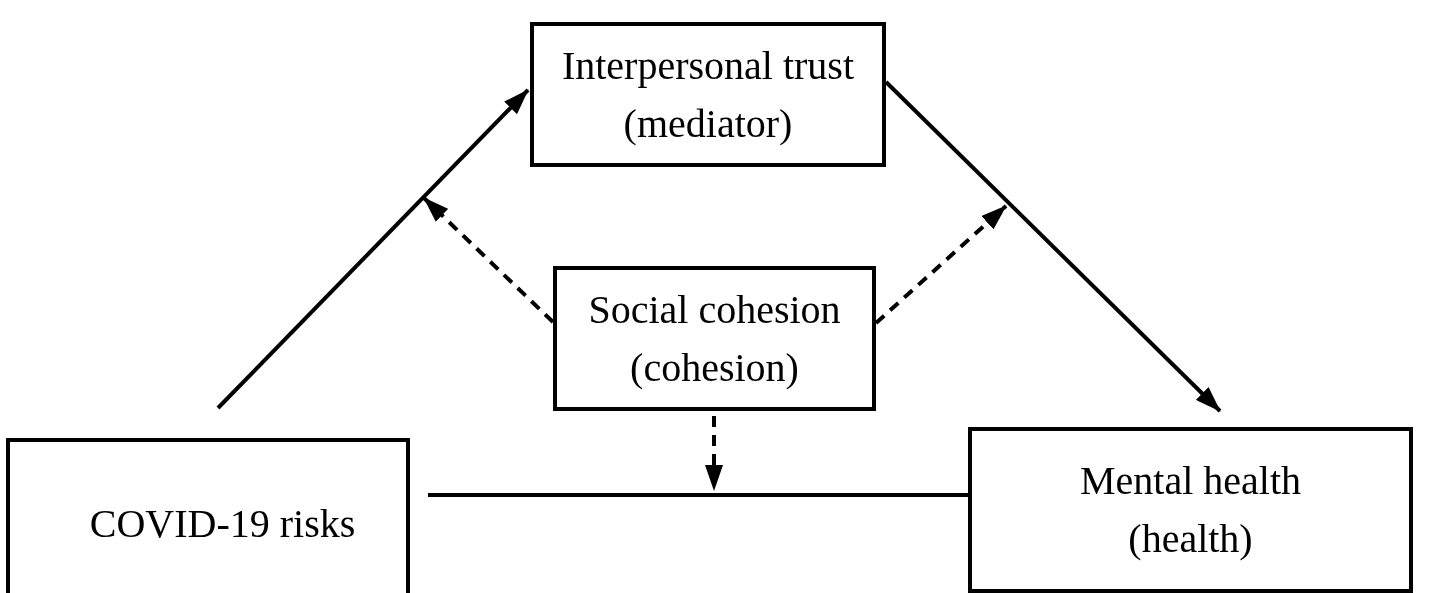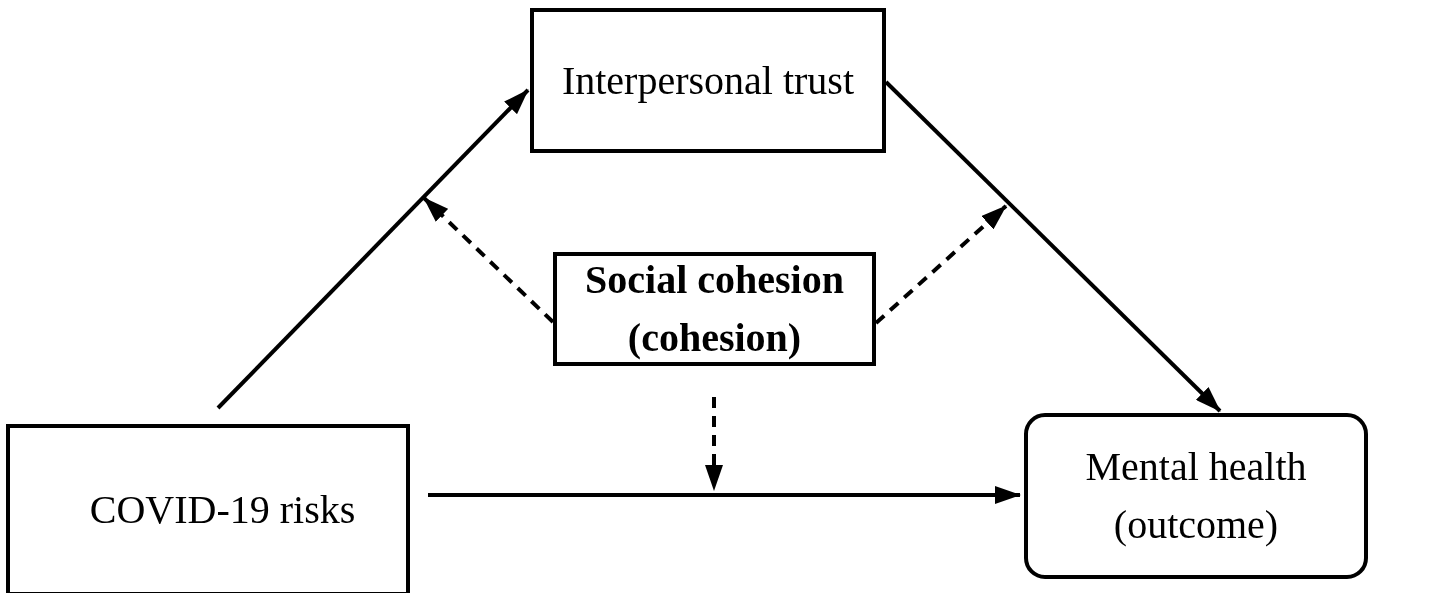--- a/index.html
+++ b/index.html
@@ -29,25 +29,26 @@
     position: absolute;
     background: var(--bg, #ffffff);
     border: 4px solid var(--line, #000000);
     display: flex;
     flex-direction: column;
     align-items: center;
     justify-content: center;
     text-align: center;
     font-size: 40px;
     line-height: 58px;
+    margin-top: 14px;
   }
   .node-mediator   { left: 530px;  top: 8px;   width: 356px; height: 145px; }
-  .node-moderator  { left: 553px;  top: 252px; width: 323px; height: 114px; font-weight: bold; }
+  .node-moderator  { left: 553px;  top: 252px; width: 323px; height: 145px; }
   .node-independent{ left: 6px;    top: 424px; width: 404px; height: 172px; padding-left: 29px; }
-  .node-outcome    { left: 1024px; top: 413px; width: 344px; height: 166px; border-radius: 21px; }
+  .node-outcome    { left: 968px; top: 413px; width: 445px; height: 166px; }
 </style>
 </head>
 <body>
 
 <div class="canvas">
 
   <svg class="edges-layer" viewBox="0 0 1429 593" width="1429" height="593" xmlns="http://www.w3.org/2000/svg">
     <defs>
       <marker id="arrow" markerUnits="userSpaceOnUse" markerWidth="26" markerHeight="18" viewBox="0 0 26 18" refX="25" refY="9" orient="auto">
         <path class="arrowhead-shape" d="M0,0 L26,9 L0,18 Z"></path>
@@ -58,29 +59,30 @@
     <line class="edge" x1="886" y1="82" x2="1220" y2="411" marker-end="url(#arrow)"></line>
     <line class="edge" x1="428" y1="495" x2="1020" y2="495" marker-end="url(#arrow)"></line>
 
     <line class="edge dashed" x1="553" y1="322" x2="424" y2="198" marker-end="url(#arrow)"></line>
     <line class="edge dashed" x1="876" y1="323" x2="1006" y2="206" marker-end="url(#arrow)"></line>
     <line class="edge dashed" x1="714" y1="397" x2="714" y2="490" marker-end="url(#arrow)"></line>
   </svg>
 
   <div class="node node-mediator">
     <span>Interpersonal trust</span>
+    <span>(mediator)</span>
   </div>
 
   <div class="node node-moderator">
     <span>Social cohesion</span>
     <span>(cohesion)</span>
   </div>
 
   <div class="node node-independent">
     <span>COVID-19 risks</span>
   </div>
 
   <div class="node node-outcome">
     <span>Mental health</span>
-    <span>(outcome)</span>
+    <span>(health)</span>
   </div>
 
 </div>
 
 </body></html>

